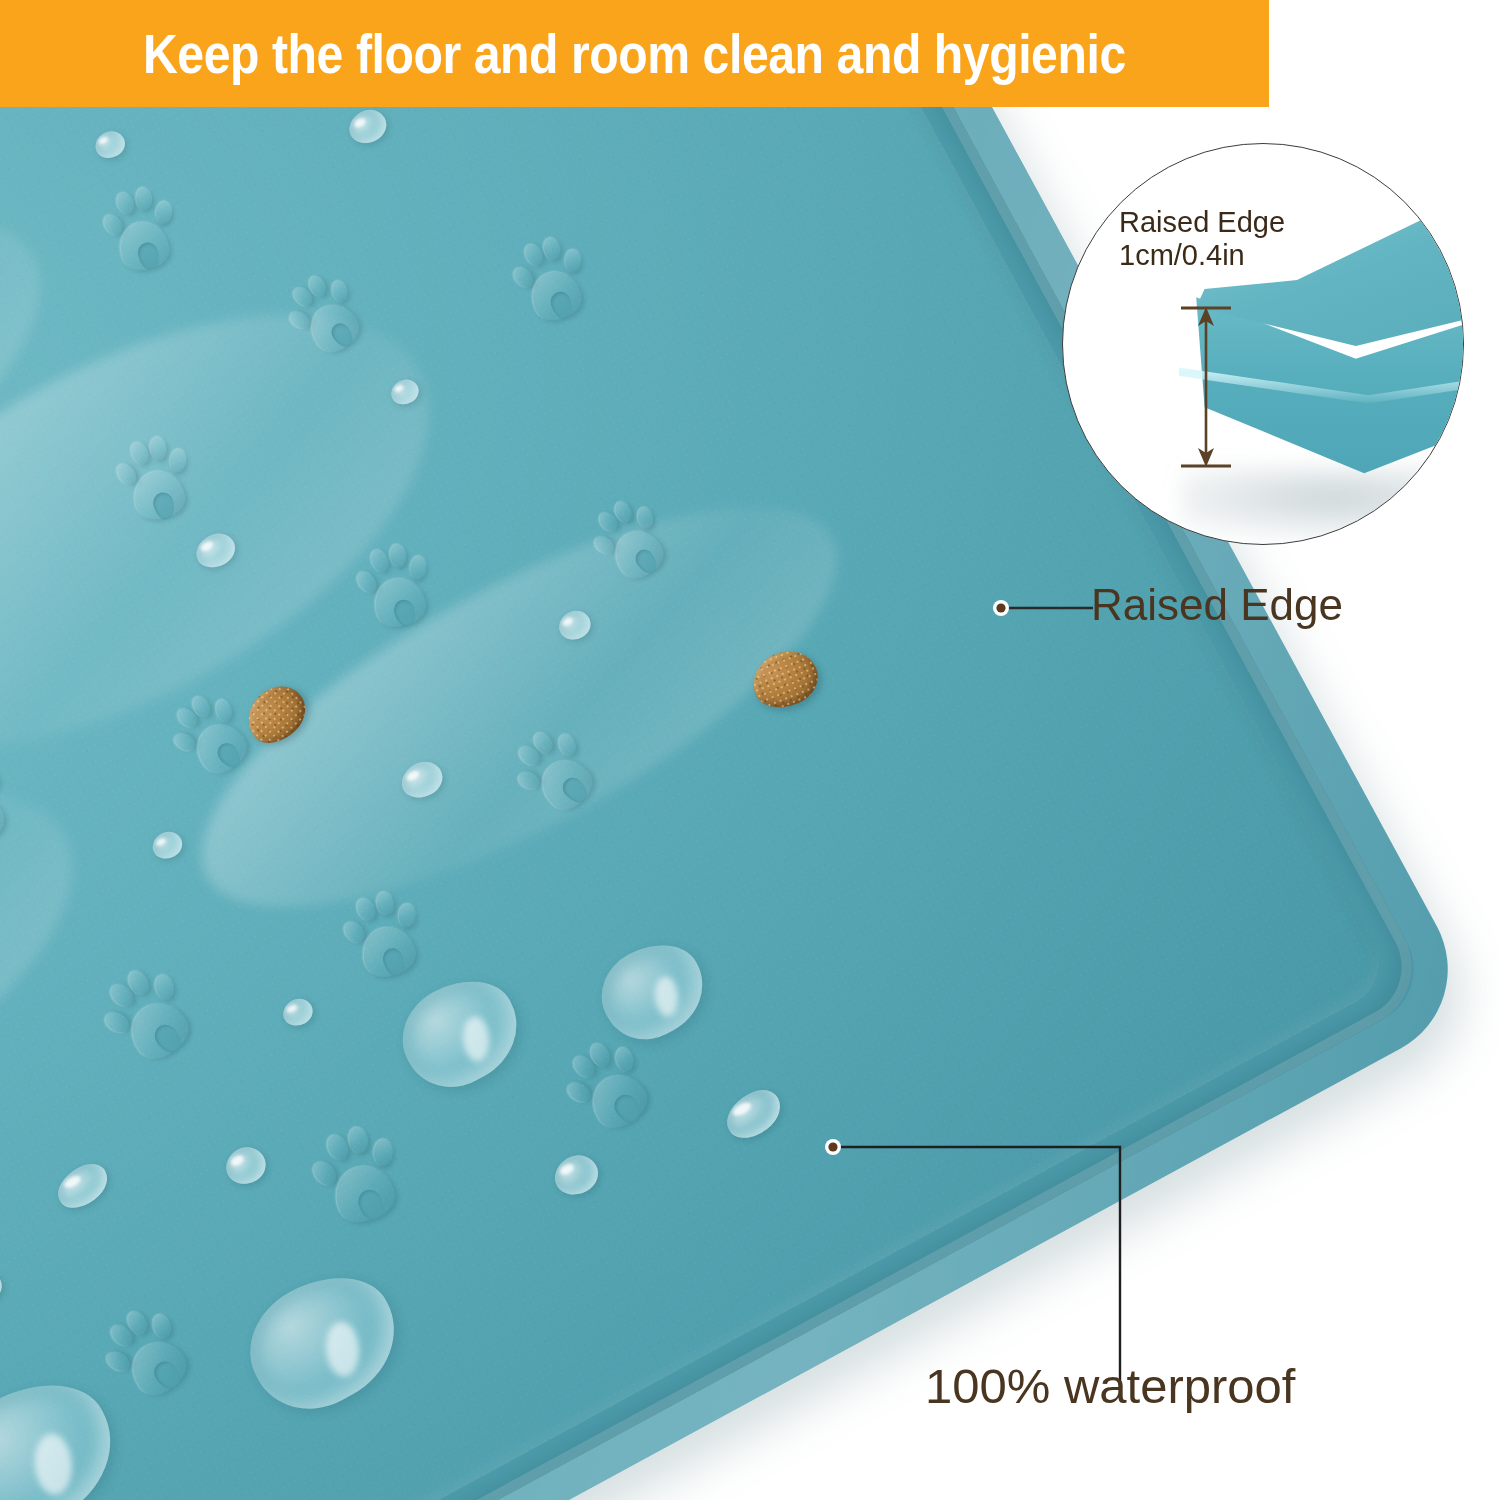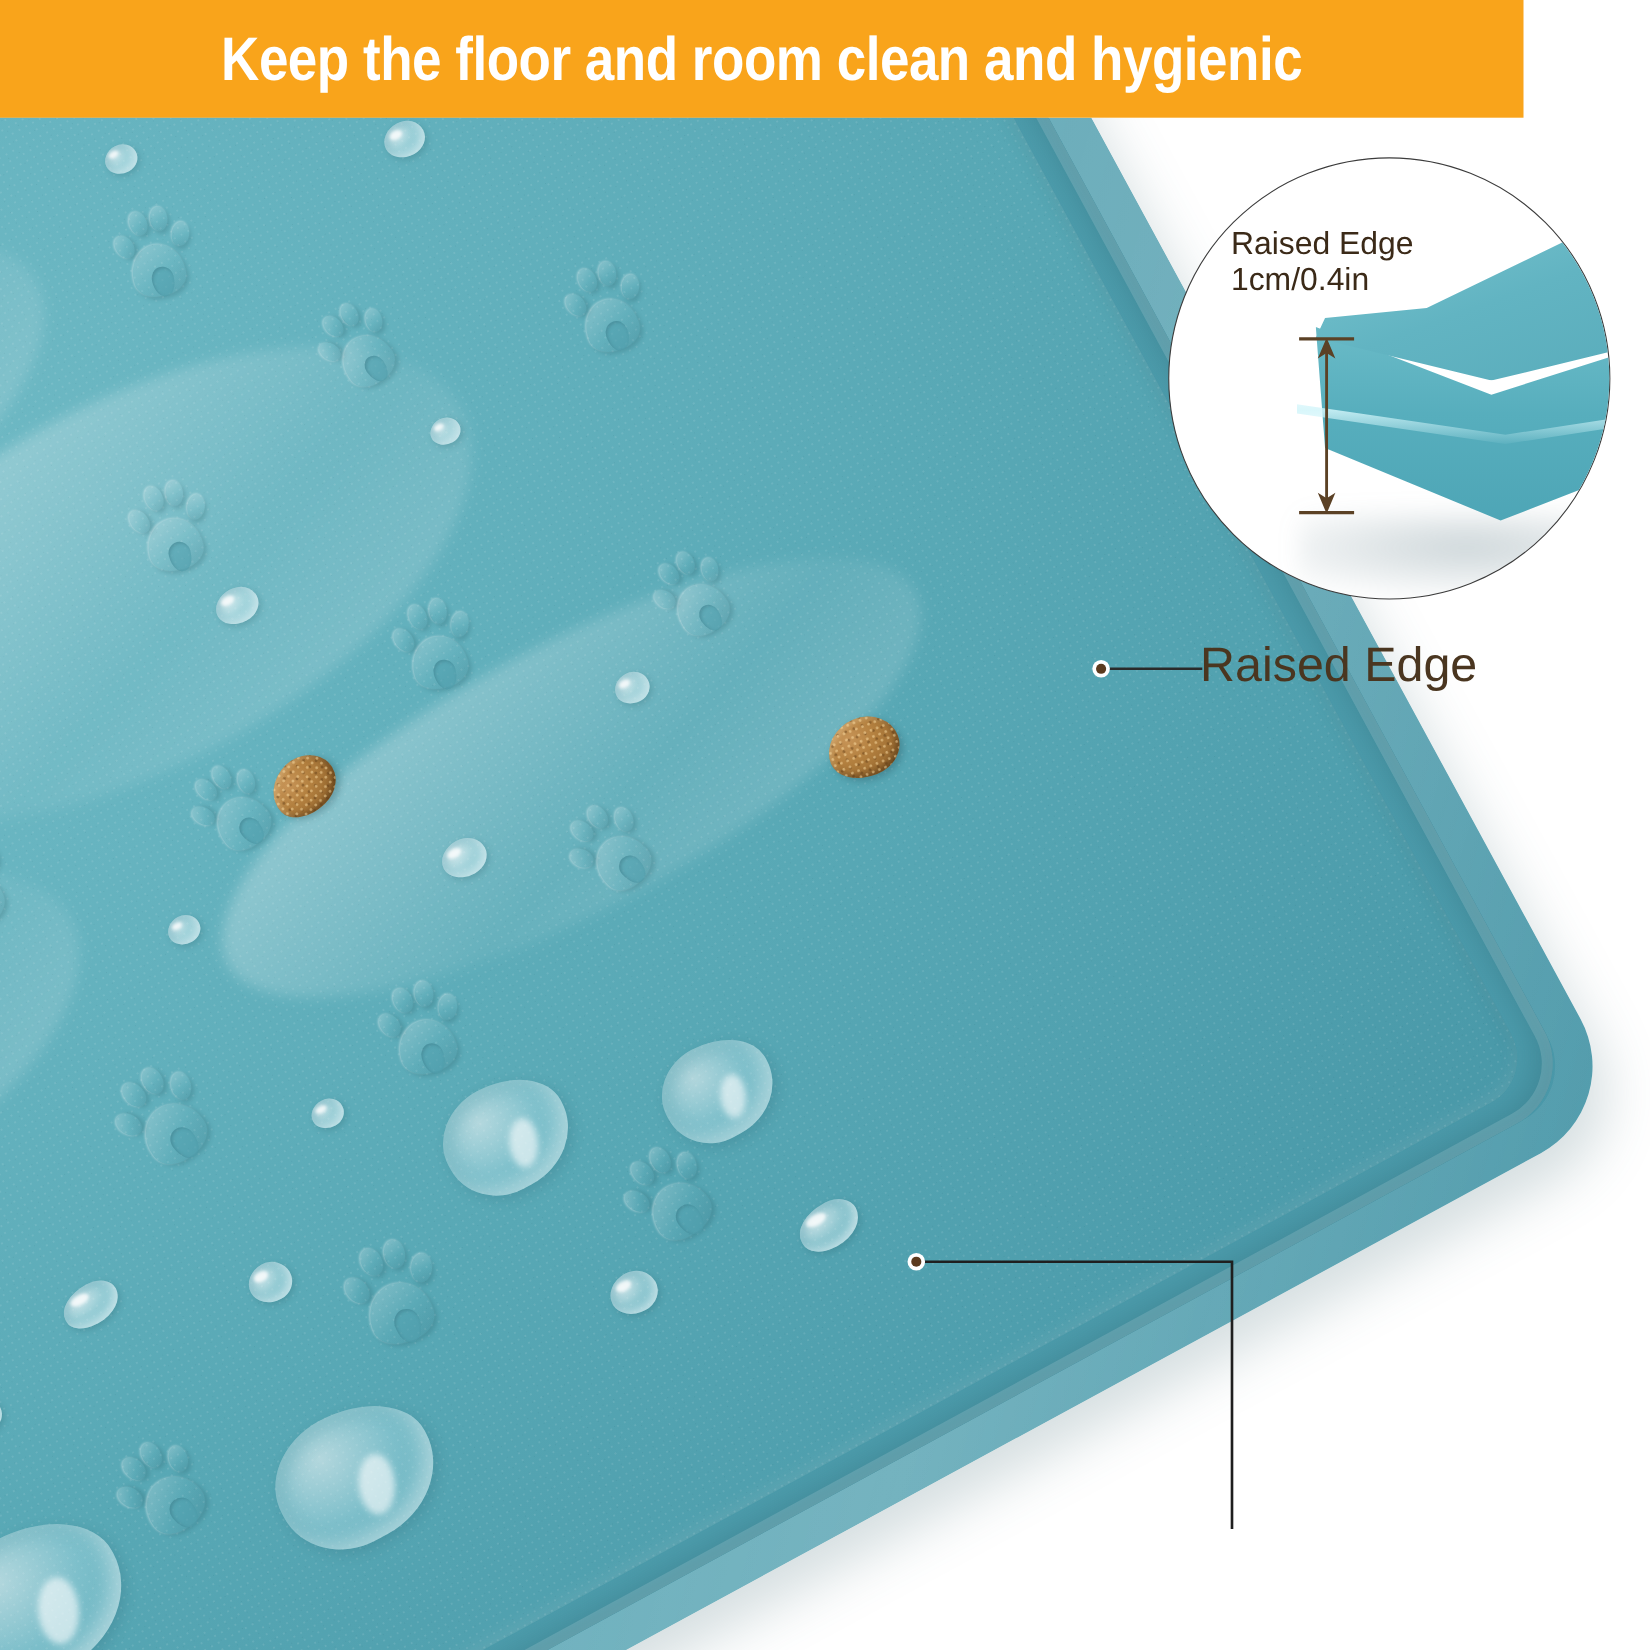--- a/index.html
+++ b/index.html
@@ -15,21 +15,21 @@
     width: 1500px;
     height: 1500px;
     background: #ffffff;
     overflow: hidden;
   }
 
   
   #banner {
     position: absolute;
     left: 0; top: 0;
-    width: 1385px;
+    width: 1269px;
     height: 107px;
     background: #f9a41b;
     display: flex;
     align-items: center;
     justify-content: center;
     z-index: 40;
   }
   #banner-text {
     color: #ffffff;
     font-family: "Liberation Sans Narrow", "Liberation Sans", sans-serif;
@@ -499,15 +499,16 @@
       <circle cx="16" cy="16" r="8" fill="#ffffff"></circle>
       <circle cx="16" cy="16" r="4.6" fill="#5b3a1e"></circle>
     </svg>
     <div id="label-raised-edge" class="callout-label">Raised Edge</div>
 
     <svg id="leader-waterproof" class="leader-svg" viewBox="0 0 320 260">
       <polyline points="18,15 305,15 305,258" fill="none" stroke="#1f1f1f" stroke-width="2.4"></polyline>
       <circle cx="18" cy="15" r="8" fill="#ffffff"></circle>
       <circle cx="18" cy="15" r="4.6" fill="#5b3a1e"></circle>
     </svg>
+    <div id="label-waterproof" class="callout-label">100% waterproof</div>
 
   </div>
 </div>
 
 </body></html>

